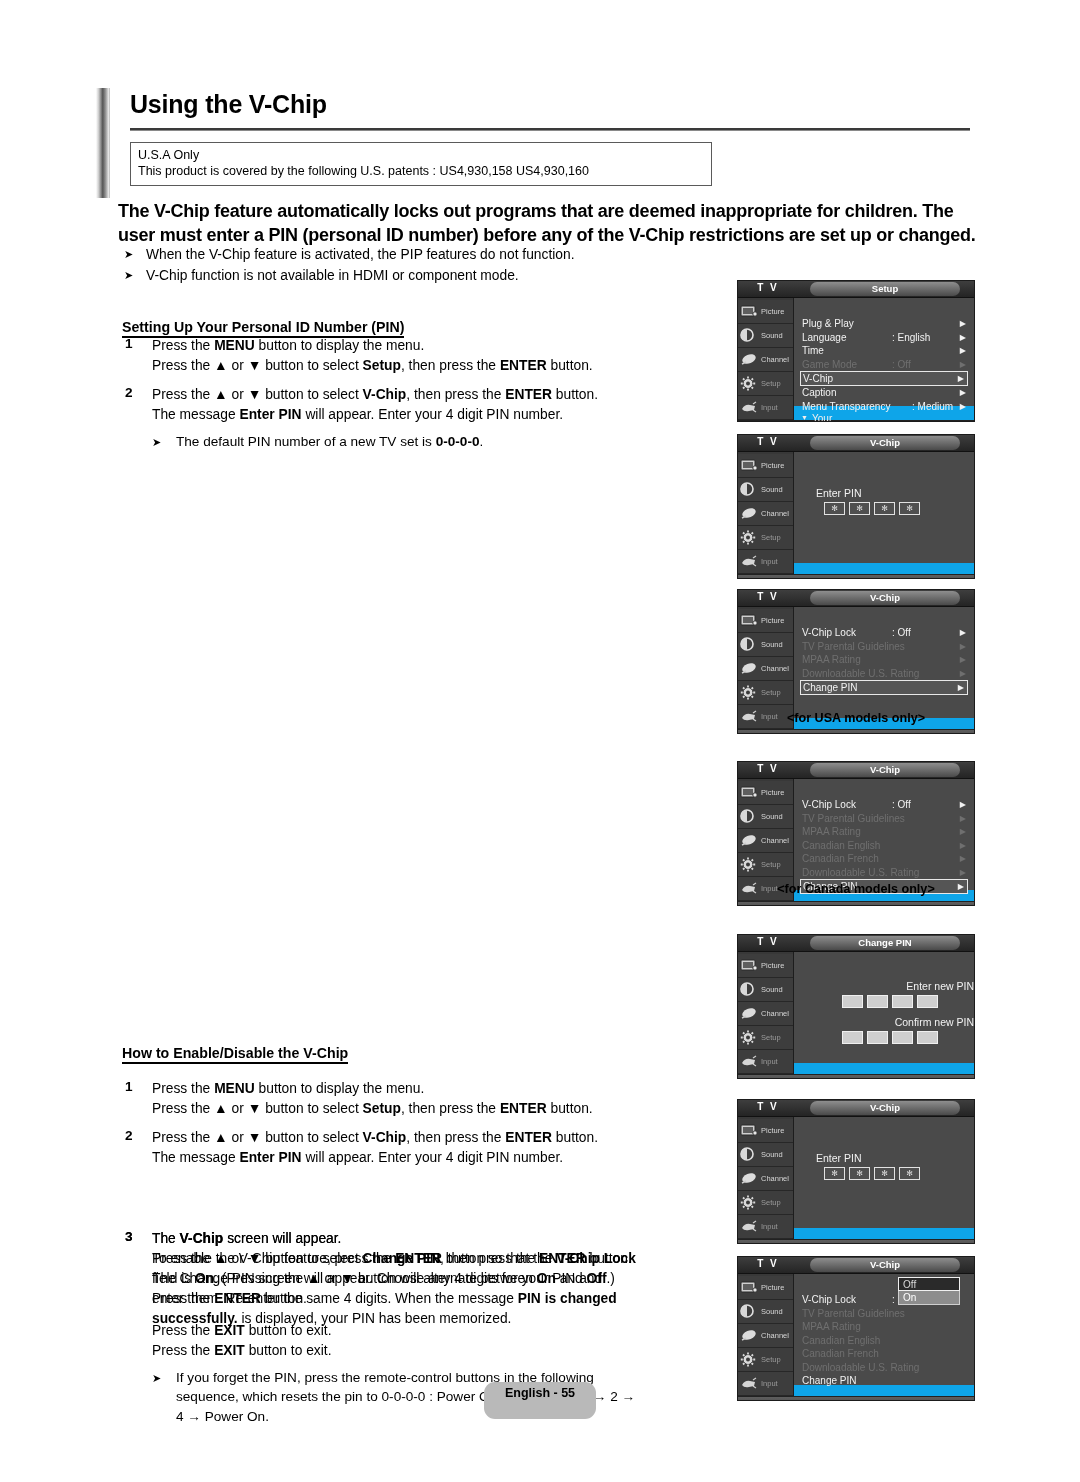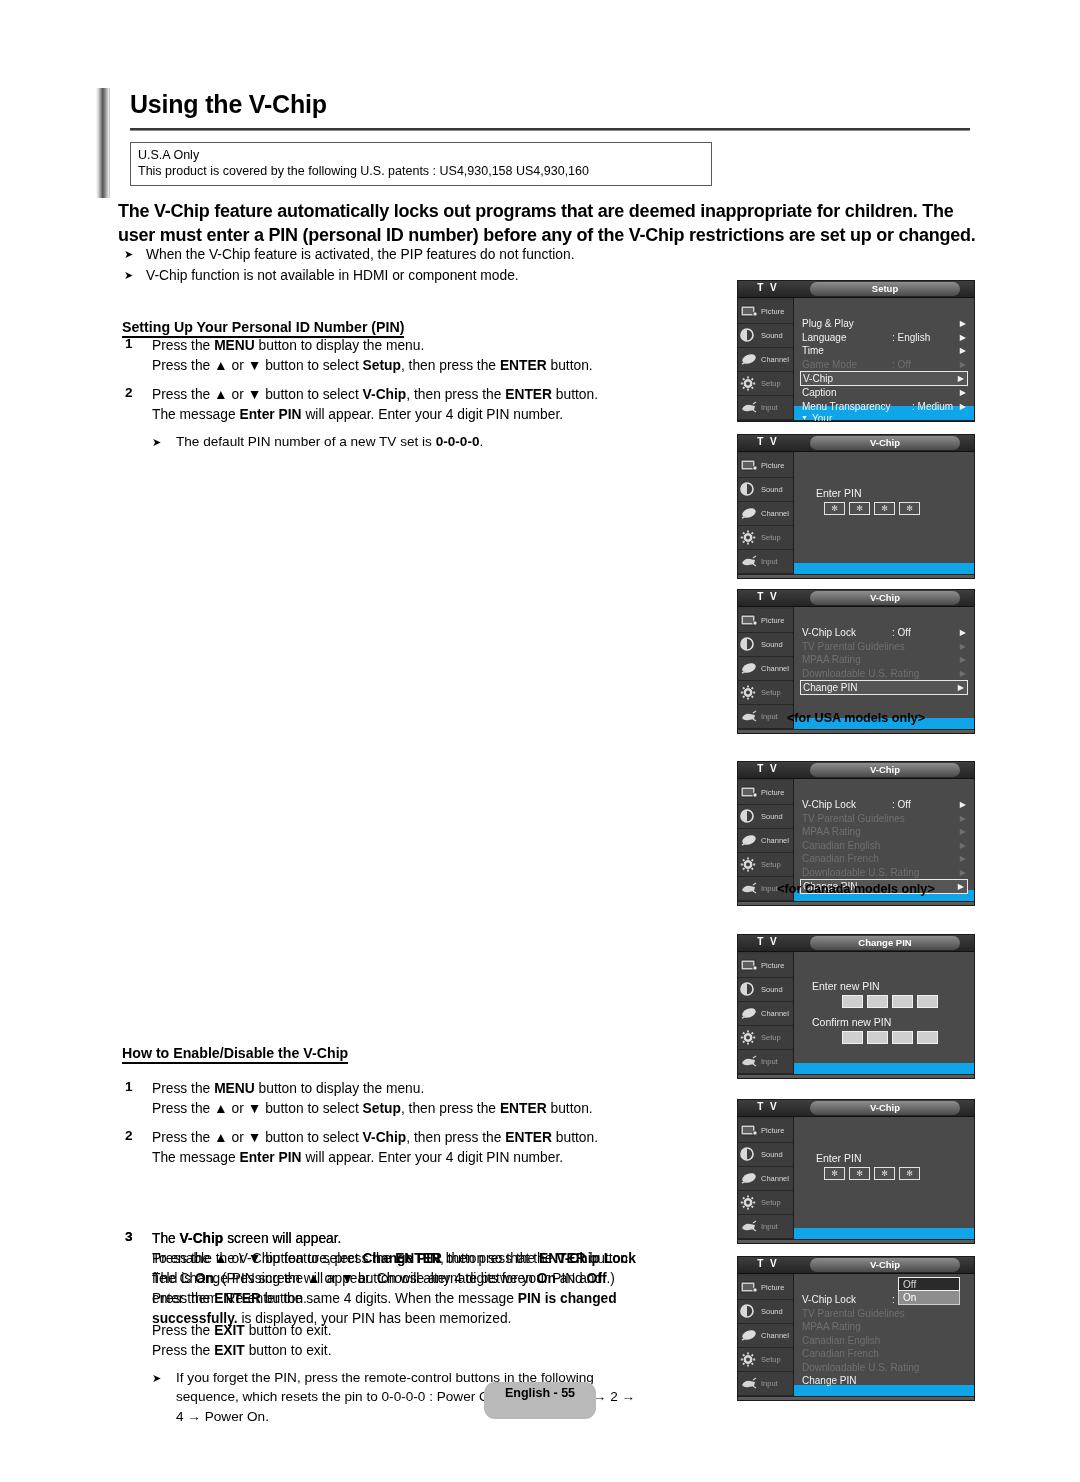--- a/index.html
+++ b/index.html
@@ -666,21 +666,21 @@
           </div>
           <div class="side-item">
             <span class="side-ic"><svg width="18" height="13" viewBox="0 0 18 13">
                 <path d="M2 8 q3 -5 8 -4 l5 1 -1 4 -5 1 q-5 1 -7 -2z" fill="#d5d5d5"></path>
                 <path d="M13 3 l3 -2 M13 9 l3 2" stroke="#cccccc" stroke-width="1.3"></path>
               </svg></span>
             <span class="side-lbl dim">Input</span>
           </div>
         </div>
       <div class="osd-main" style="height:111px;">
-        <div class="pin-area" style="padding-top:9px; padding-left:18px;">
+        <div class="pin-area" style="padding-top:9px; padding-left:18px;text-align:right;">
           <div class="pin-lbl">Enter new PIN</div>
           <div class="pin-boxes" style="padding-left:30px;">
             <div class="pin-box empty"></div>
             <div class="pin-box empty"></div>
             <div class="pin-box empty"></div>
             <div class="pin-box empty"></div>
           </div>
           <div class="pin-lbl">Confirm new PIN</div>
           <div class="pin-boxes" style="padding-left:30px;">
             <div class="pin-box empty"></div>

